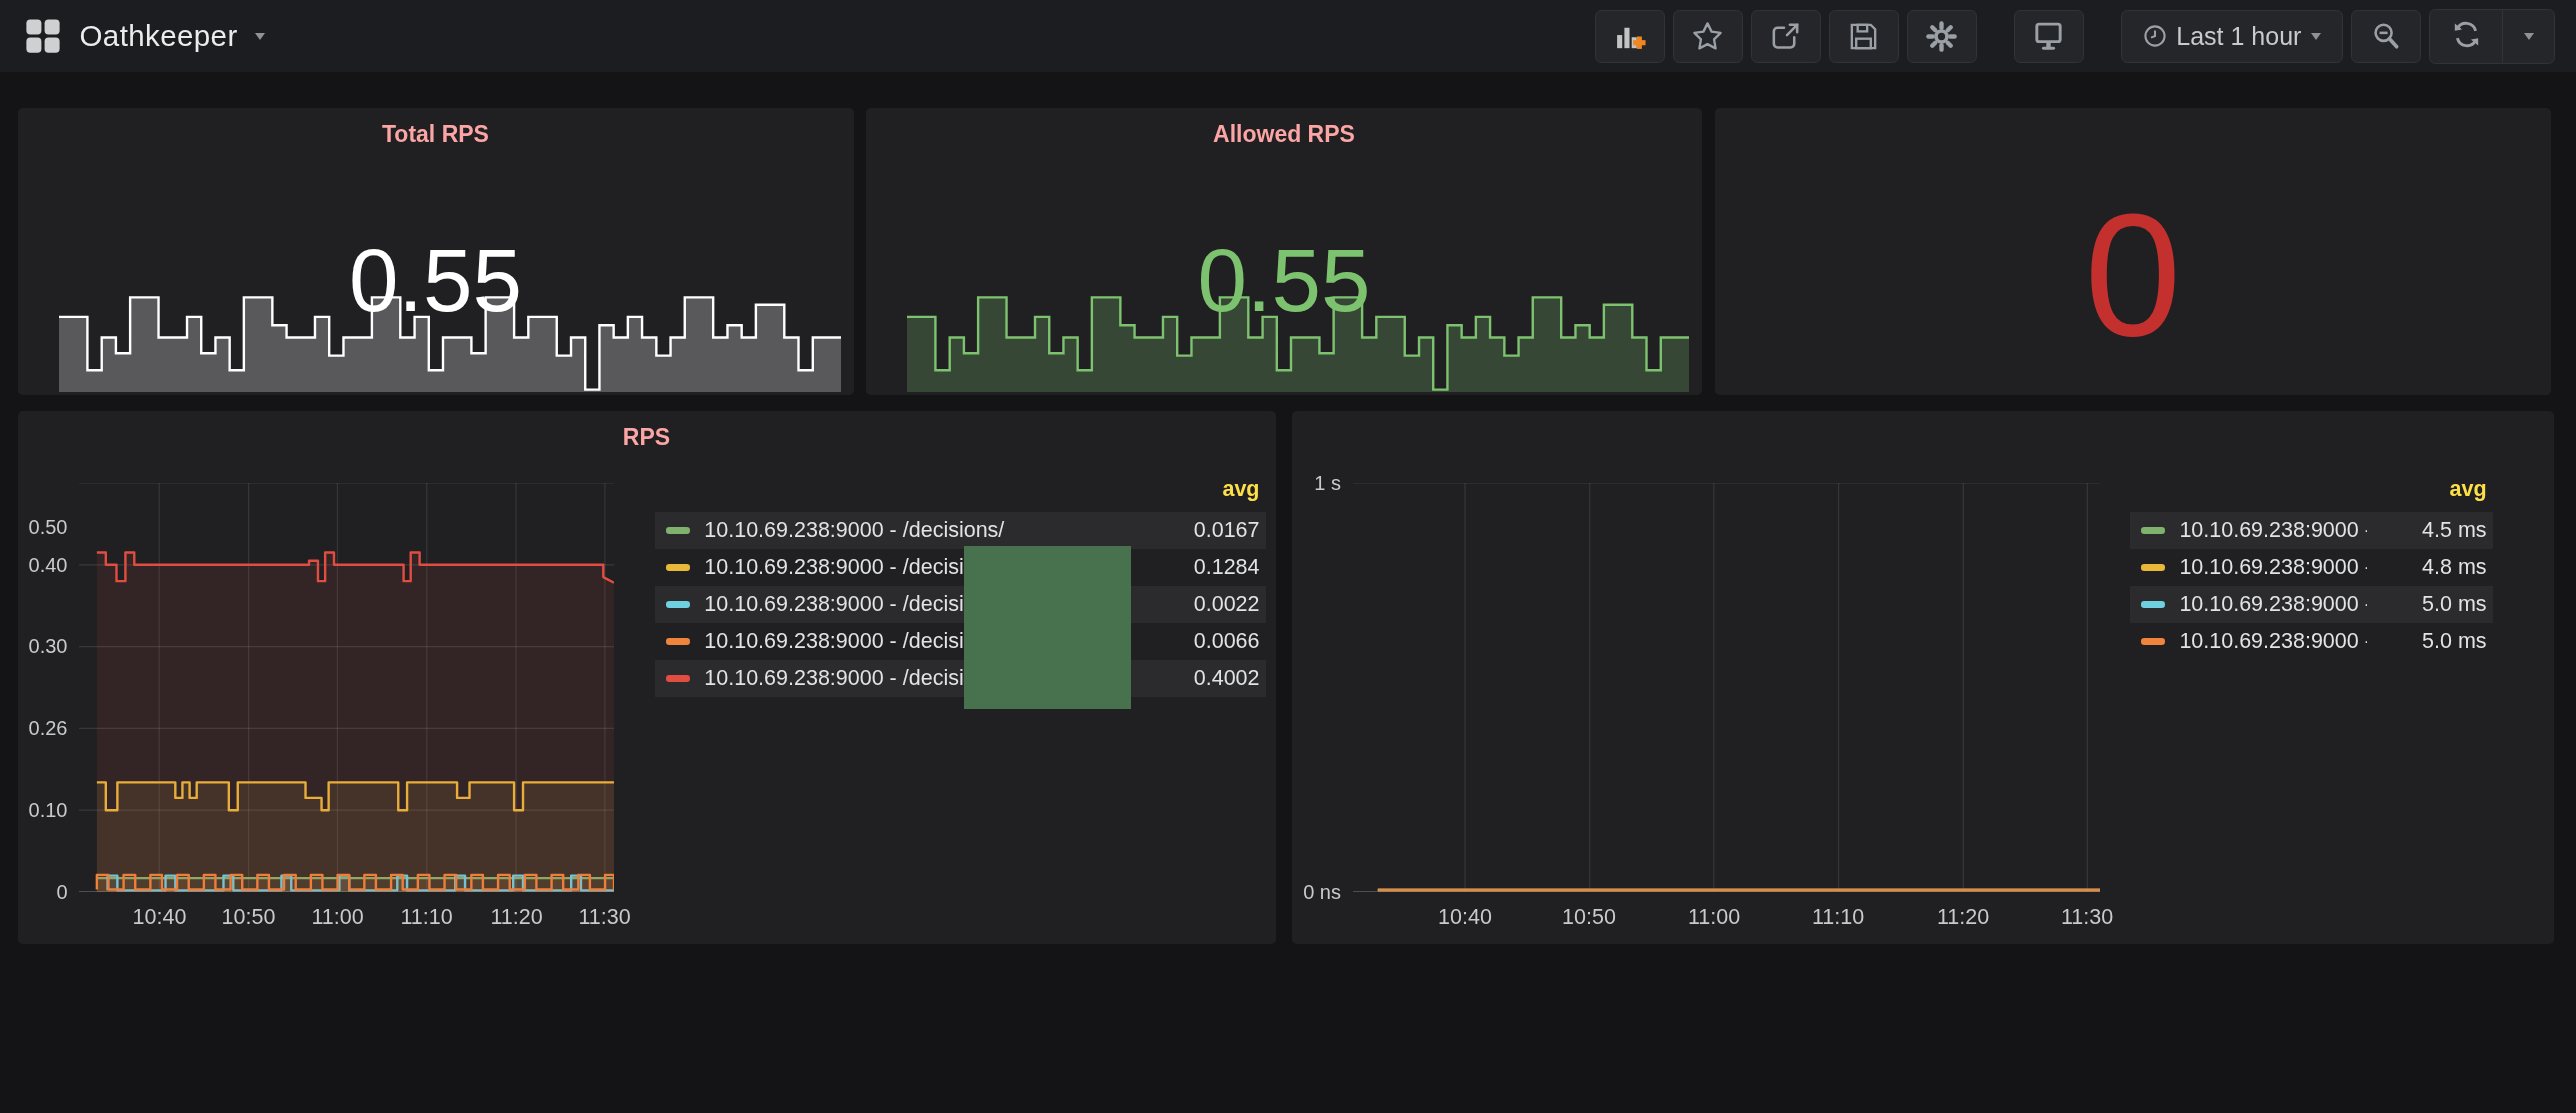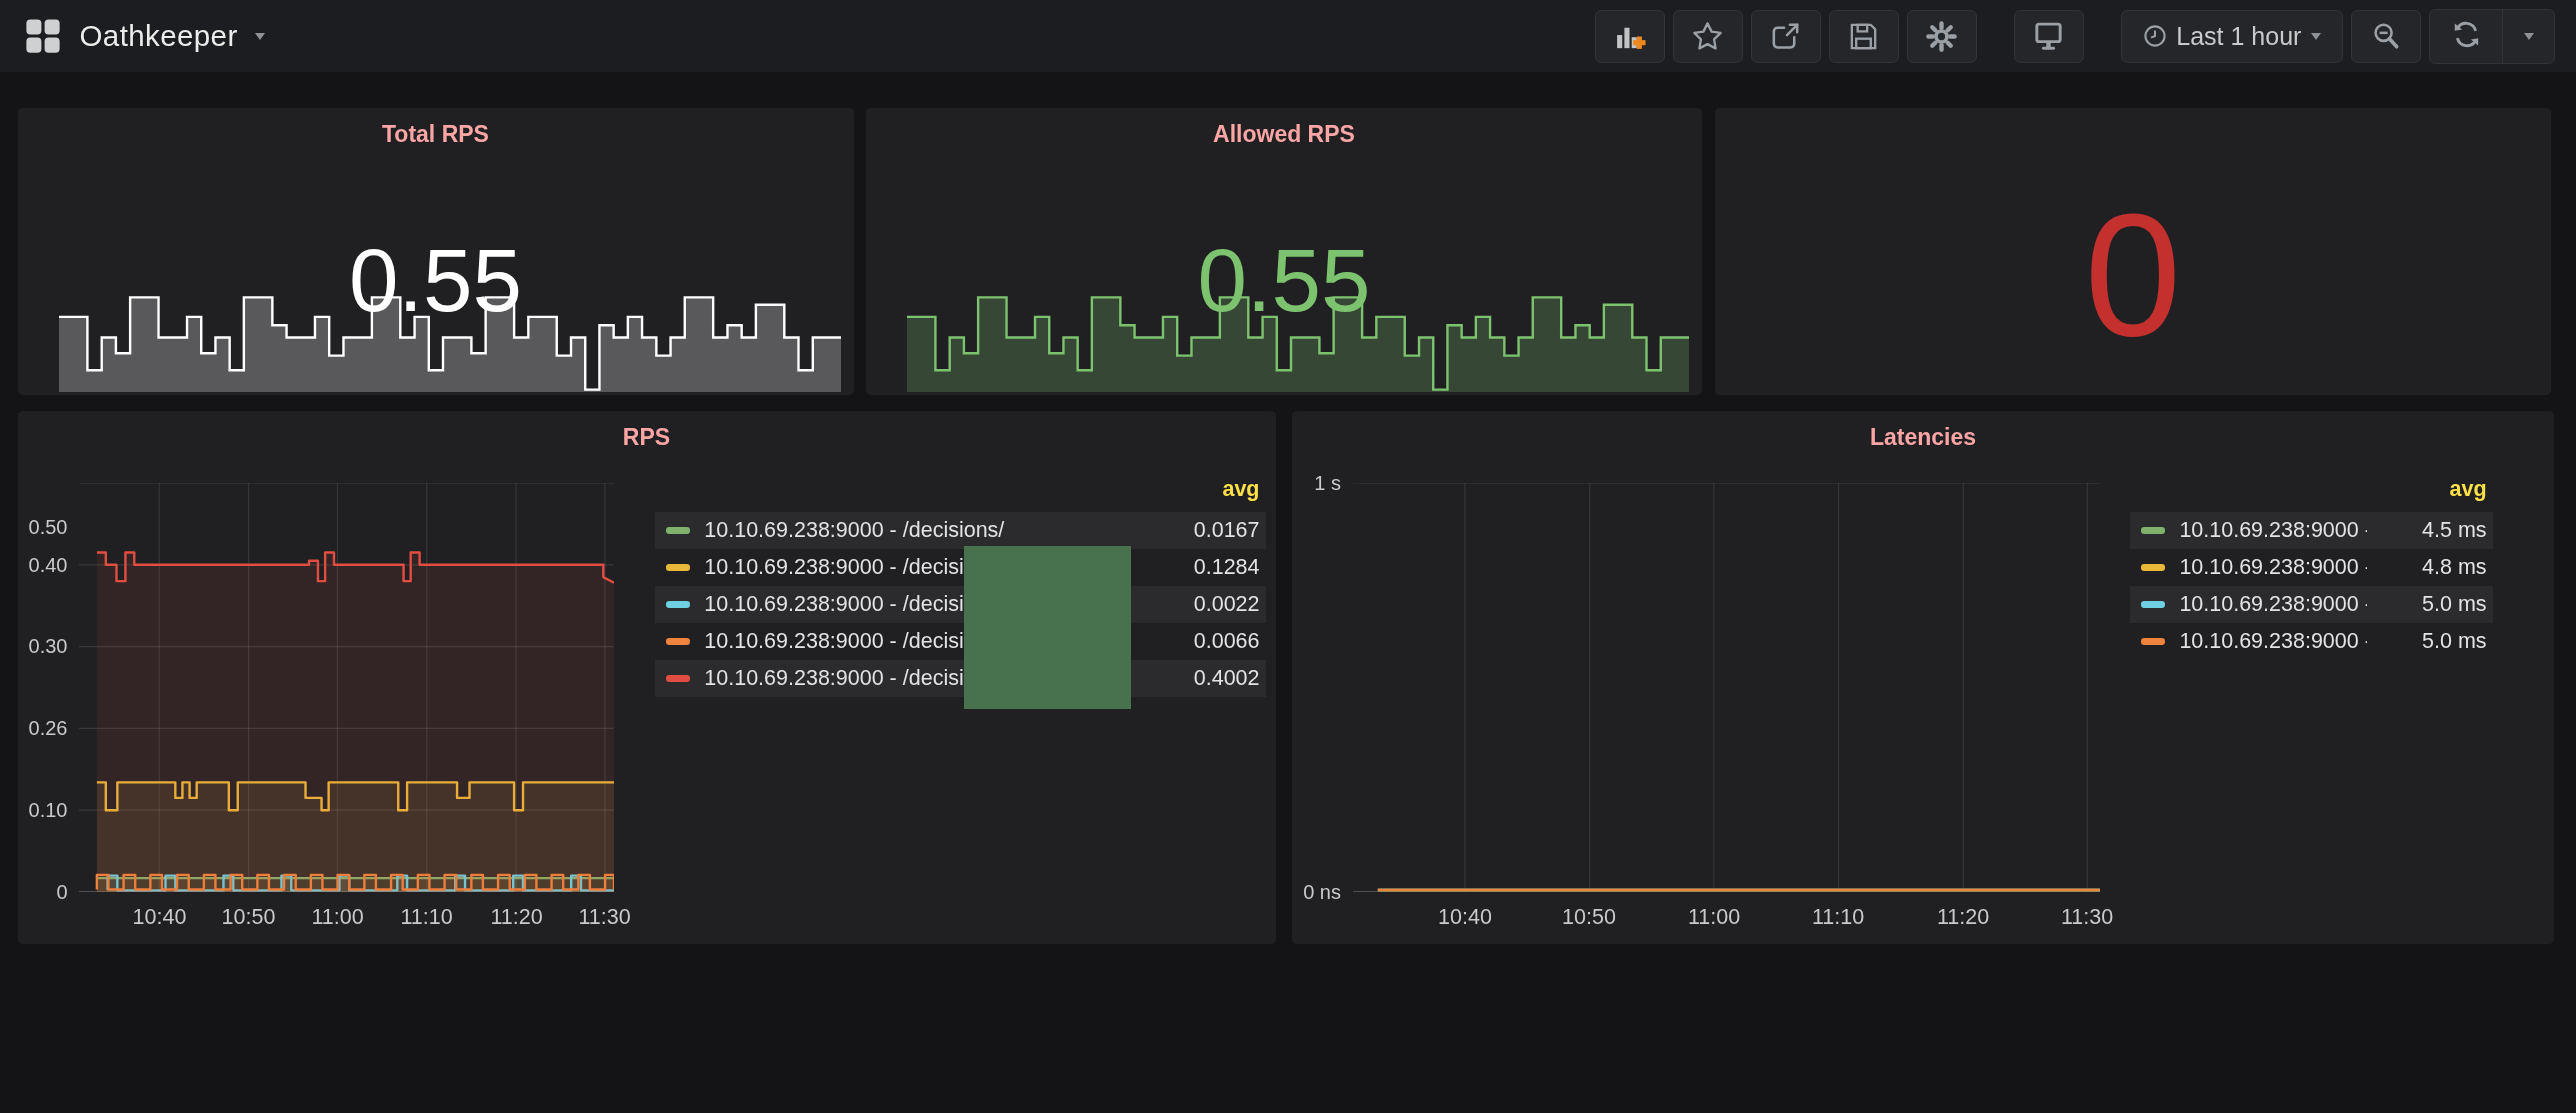--- a/index.html
+++ b/index.html
@@ -253,21 +253,20 @@
     <div class="ytick" style="right: 1208px; width: 56px; top: 481px;">0</div>
     <div class="xtick" style="left: 142px; top: 494px;">10:40</div>
     <div class="xtick" style="left: 231px; top: 494px;">10:50</div>
     <div class="xtick" style="left: 320px; top: 494px;">11:00</div>
     <div class="xtick" style="left: 409px; top: 494px;">11:10</div>
     <div class="xtick" style="left: 499px; top: 494px;">11:20</div>
     <div class="xtick" style="left: 587px; top: 494px;">11:30</div>
   </div>
 
 <div class="panel" style="left:1292px;top:411px;width:1262px;height:533px;" id="chart-latencies">
-  <div class="panel-title">Latencies</div>
   <div class="plot" style="left: 61px; top: 72px; width: 747px; height: 409px;">
       <svg width="747" height="409" viewBox="0 0 937 513">
         <line x1="0" y1="0" x2="937" y2="0" stroke="rgba(255,255,255,0.11)" stroke-width="1.5"></line>
         <line x1="0" y1="513" x2="937" y2="513" stroke="rgba(255,255,255,0.28)" stroke-width="2"></line>
         <line x1="140.5" y1="0" x2="140.5" y2="513" stroke="rgba(255,255,255,0.10)" stroke-width="1.5"></line>
         <line x1="297" y1="0" x2="297" y2="513" stroke="rgba(255,255,255,0.10)" stroke-width="1.5"></line>
         <line x1="452.6" y1="0" x2="452.6" y2="513" stroke="rgba(255,255,255,0.10)" stroke-width="1.5"></line>
         <line x1="609.1" y1="0" x2="609.1" y2="513" stroke="rgba(255,255,255,0.10)" stroke-width="1.5"></line>
         <line x1="765.5" y1="0" x2="765.5" y2="513" stroke="rgba(255,255,255,0.10)" stroke-width="1.5"></line>
         <line x1="921.1" y1="0" x2="921.1" y2="513" stroke="rgba(255,255,255,0.10)" stroke-width="1.5"></line>

